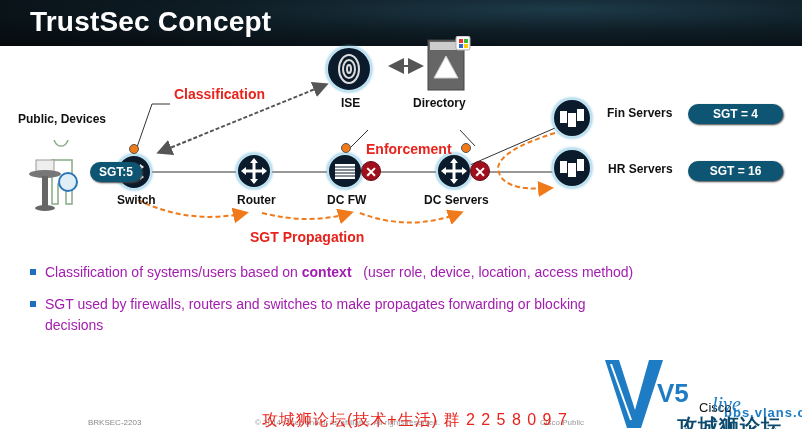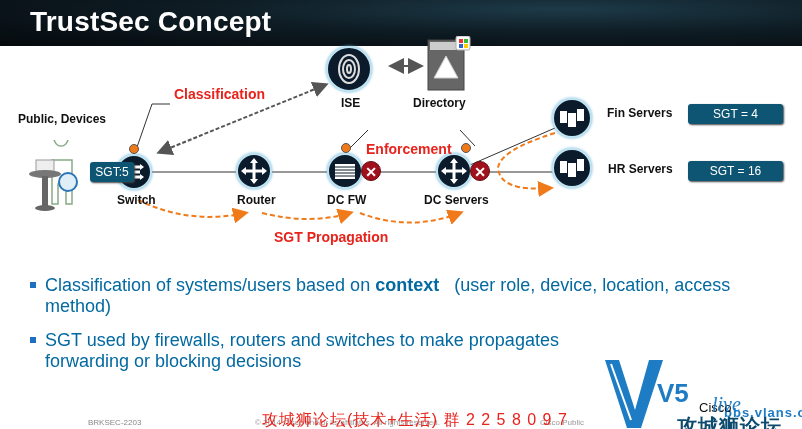--- a/index.html
+++ b/index.html
@@ -16,23 +16,23 @@
         radial-gradient(1px 1px at 740px 28px, #acc 50%, transparent 51%);
       background-size: 802px 46px; }
     .title { position: absolute; left: 30px; top: 6px; color: #fff; font-weight: bold; font-size: 28px; z-index: 2; letter-spacing: 0.2px; }
     .lbl { position: absolute; font-weight: bold; font-size: 12px; color: #111; white-space: nowrap; }
     .red-lbl { position: absolute; font-weight: bold; font-size: 14px; color: #e8231c; white-space: nowrap; }
     .node { position: absolute; width: 36px; height: 36px; border-radius: 50%; background: #0b1b2b;
       border: 2px solid #bfe3f2; box-shadow: 0 0 3px #6cb4d6; }
     .node svg { position: absolute; left: 0; top: 0; }
     .dot { position: absolute; width: 10px; height: 10px; border-radius: 50%; background: #f07a1a; border: 1.5px solid #555; }
     .xmark { position: absolute; width: 20px; height: 20px; border-radius: 50%; background: #a0101c; color: #fff; font-weight: bold; font-size: 14px; text-align: center; line-height: 20px; border: 1px solid #6a0a10; }
-    .sgt-badge { position: absolute; background: #0e5573; color: #fff; font-weight: normal; font-size: 12px; border-radius: 3px; text-align: center; line-height: 20px; box-shadow: 1px 1px 2px #444; }
+    .sgt-badge { position: absolute; background: #0e5573; color: #fff; font-weight: bold; font-size: 12px; border-radius: 10px; text-align: center; line-height: 20px; box-shadow: 1px 1px 2px #444; }
     .bullets { position: absolute; left: 30px; top: 262px; width: 740px; }
-    .bullet { position: relative; padding-left: 15px; font-size: 18px; color: #0369a1; line-height: 21px; margin-bottom: 11px; margin-top: 13px; }
+    .bullet { position: relative; padding-left: 15px; font-size: 14px; color: #a21caf; line-height: 21px; margin-bottom: 11px; }
     .bullet::before { content: ""; position: absolute; left: 0; top: 7px; width: 6px; height: 6px; background: #1f6fbf; }
     .footer-code { position: absolute; left: 88px; top: 418px; font-size: 8px; color: #888; }
     .footer-copy { position: absolute; left: 255px; top: 418px; font-size: 8px; color: #999; }
     .footer-public { position: absolute; left: 540px; top: 418px; font-size: 8px; color: #999; }
     .watermark { position: absolute; left: 262px; top: 410px; font-size: 16px; color: #e8231c; letter-spacing: 1px; white-space: nowrap; }
     .v5 { position: absolute; left: 605px; top: 358px; width: 190px; height: 71px; }
     .v5-cn { position: absolute; left: 677px; top: 381px; font-size: 20px; font-weight: bold; color: #0c4a6e; letter-spacing: 1px; margin-top: 32px; }
     .v5-url { position: absolute; left: 676px; top: 405px; font-size: 13px; font-weight: bold; color: #1d7cc4; letter-spacing: 1px; margin-left: 48px; }
     .v5-cisco { position: absolute; left: 699px; top: 400px; font-size: 13px; color: #111; }
     .v5-live { position: absolute; left: 712px; top: 393px; font-size: 20px; font-style: italic; color: #1d7cc4; font-family: "Liberation Serif", serif; }
@@ -86,21 +86,21 @@
   <circle cx="40" cy="42" r="9" fill="#dfeef7" stroke="#2a76b8" stroke-width="2"></circle>
 </svg>
 
 <div class="node" style="left:116px;top:154px;">
   <svg width="32" height="32">
       <path d="M8,11 h14 M8,16 h14 M8,21 h14" stroke="#fff" stroke-width="3"></path>
       <path d="M22,8 l4,3 l-4,3z M22,18 l4,3 l-4,3z" fill="#fff"></path>
     </svg>
 </div>
 <div class="dot" style="left:129px;top:144px;"></div>
-<div class="sgt-badge" style="left:90px;top:162px;width:44px;">SGT:5</div>
+<div class="sgt-badge" style="left:90px;top:162px;width:52px;">SGT:5</div>
 <div class="lbl" style="left:117px;top:193px;">Switch</div>
 
 <div class="node" style="left:236px;top:153px;">
   <svg width="32" height="32">
       <path d="M16,5 v22 M5,16 h22" stroke="#fff" stroke-width="3"></path>
       <path d="M16,3 l4,5 h-8z M16,29 l4,-5 h-8z M3,16 l5,-4 v8z M29,16 l-5,-4 v8z" fill="#fff"></path>
     </svg>
 </div>
 <div class="lbl" style="left:237px;top:193px;">Router</div>
 
@@ -140,21 +140,21 @@
   <rect x="30" y="0" width="14" height="14" rx="2" fill="#fff" stroke="#aaa"></rect>
   <rect x="33" y="3" width="4" height="4" fill="#e33"></rect>
     <rect x="38" y="3" width="4" height="4" fill="#3b3"></rect>
   <rect x="33" y="8" width="4" height="4" fill="#36c"></rect>
     <rect x="38" y="8" width="4" height="4" fill="#fc0"></rect>
 </svg>
 <div class="lbl" style="left:413px;top:96px;">Directory</div>
 
 <div class="red-lbl" style="left:174px;top:86px;">Classification</div>
 <div class="red-lbl" style="left:366px;top:121px;margin-top:20px;">Enforcement</div>
-<div class="red-lbl" style="left:250px;top:229px;margin-left:24px;">SGT Propagation</div>
+<div class="red-lbl" style="left:250px;top:229px;">SGT Propagation</div>
 
 <div class="node" style="left:552px;top:98px;width:40px;height:40px;">
   <svg width="36" height="36">
       <rect x="6" y="11" width="7" height="12" fill="#fff"></rect>
       <rect x="14" y="13" width="8" height="14" fill="#fff"></rect>
       <rect x="23" y="9" width="7" height="12" fill="#fff"></rect>
     </svg>
 </div>
 <div class="lbl" style="left:607px;top:106px;">Fin Servers</div>
 <div class="sgt-badge" style="left:688px;top:104px;width:95px;">SGT = 4</div>

